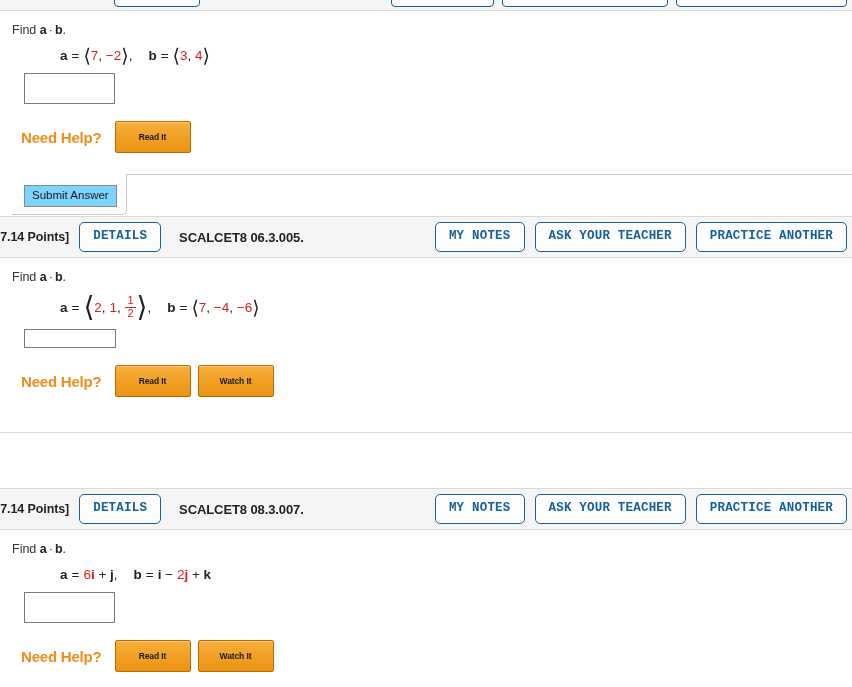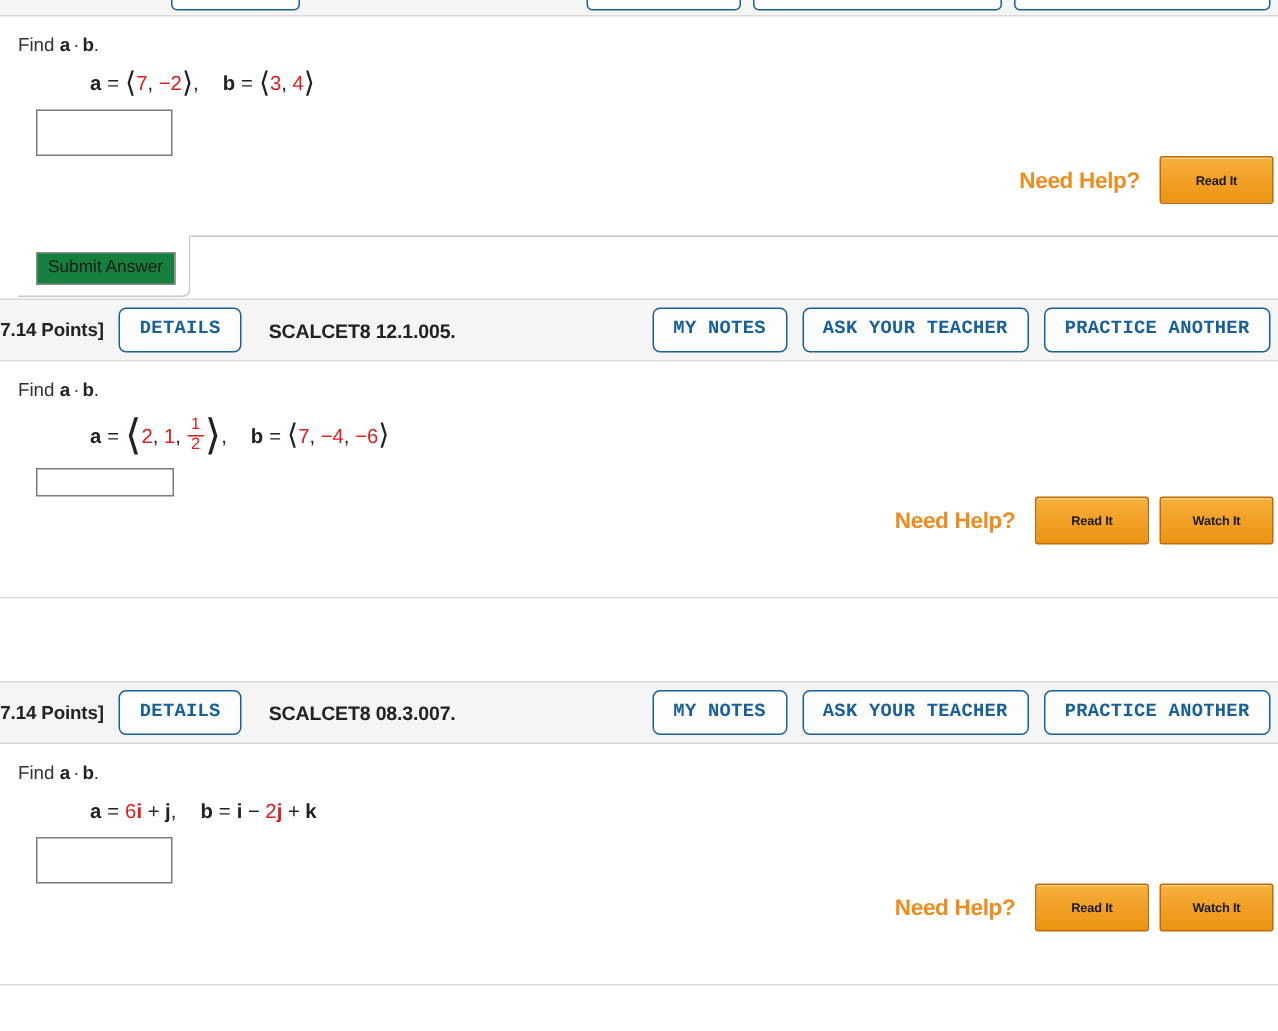--- a/index.html
+++ b/index.html
@@ -122,23 +122,22 @@
     background: #fff;
     margin: 8px 0 0 12px;
   }
   .answer-box.tall { width: 91px; height: 31px; }
   .answer-box.short { width: 92px; height: 19px; }
 
   
   .need-help {
     display: flex;
     align-items: center;
-    margin-top: 0;
+    margin-top: 17px;
     margin-left: 9px;
-    justify-content: flex-end;
   }
   .need-help-label {
     color: #f08b1d;
     font-weight: bold;
     font-size: 15px;
     margin-right: 13px;
     letter-spacing: -0.2px;
   }
   .help-btn {
     width: 76px;
@@ -177,21 +176,21 @@
   }
   .submit-rule {
     position: absolute;
     left: 115px; top: 0; right: 0;
     border-top: 1px solid #c8c8c8;
   }
   .submit-btn {
     position: absolute;
     left: 12px; top: 11px;
     border: 1px solid #8a8a8a;
-    background: #15803d;
+    background: #7dd3fc;
     color: #1a1a1a;
     font-size: 11.5px;
     padding: 3px 7px 4px 7px;
     font-family: "Liberation Sans", sans-serif;
     line-height: 1.1;
   }
 
   .spacer-rule { border-top: 1px solid #d9d9d9; }
   .gap-block { height: 55px; background:#fff; }
   .gap-block-sm { height: 35px; background:#fff; }
@@ -243,21 +242,21 @@
     <div class="submit-row">
       <div class="submit-rule"></div>
       <div class="submit-tab"></div>
       <button class="submit-btn">Submit Answer</button>
     </div>
   </div>
 
   <div class="prob-header">
     <span class="points">–/7.14 Points]</span>
     <button class="hdr-btn">DETAILS</button>
-    <span class="qlabel">SCALCET8 12.1.005.</span>
+    <span class="qlabel">SCALCET8 06.3.005.</span>
     <div class="hdr-right">
       <button class="hdr-btn">MY NOTES</button>
       <button class="hdr-btn">ASK YOUR TEACHER</button>
       <button class="hdr-btn">PRACTICE ANOTHER</button>
     </div>
   </div>
 
   <div class="prob-body">
     <div class="find-line">
       <span>Find</span>

